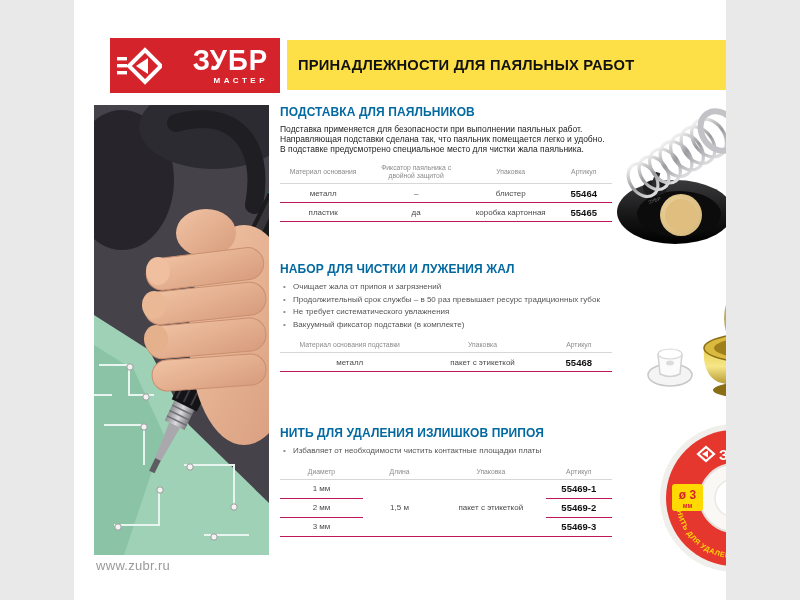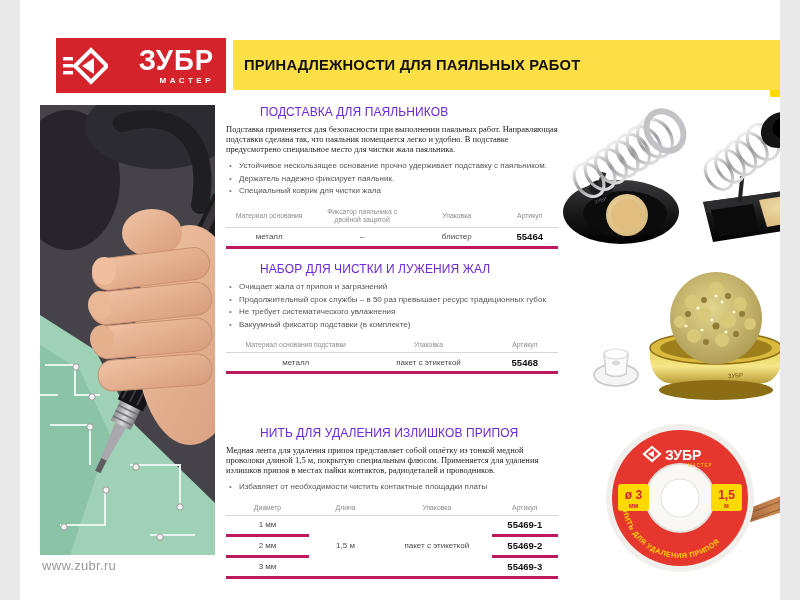--- a/index.html
+++ b/index.html
@@ -1,19 +1,19 @@
 <!DOCTYPE html>
 <html><head>
 <meta charset="utf-8">
 <style>
   * { margin:0; padding:0; box-sizing:border-box; }
   html,body { background:#e9e9e9; }
   body { font-family:"Liberation Sans", sans-serif; }
   .page {
-    position:relative; width:760px; height:600px; background:#ffffff;
+    position:relative; width:652px; height:600px; background:#ffffff;
     margin:0 auto; overflow:hidden;
   }
   
   .logo {
     position:absolute; left:36px; top:38px; width:170px; height:55px;
     background:#d5232c; display:flex; align-items:center; padding:4px 8px 4px 6px;
   }
   .logo-text { flex:1; color:#fff; text-align:right; line-height:1; padding-right:4px; }
   .logo-name { font-size:29px; font-weight:bold; letter-spacing:1px; display:block; transform:scaleX(.95); transform-origin:right; }
   .logo-sub  { font-size:8px; font-weight:bold; letter-spacing:3.5px; display:block; margin-top:2px; }
@@ -27,32 +27,32 @@
   }
   .title-tab { position:absolute; left:750px; top:90px; width:33px; height:7px; background:#ffd900; }
 
   
   .photo { position:absolute; left:20px; top:105px; width:175px; height:450px; overflow:hidden; }
   .site { position:absolute; left:22px; top:558px; font-size:13px; color:#999; letter-spacing:.3px; text-decoration:none; }
 
   
   .section { position:absolute; left:206px; width:332px; }
   #section-1 { top:105px; } #section-2 { top:262px; } #section-3 { top:426px; }
-  .section h2 { font-size:12px; font-weight:normal; color:#6d28d9; margin-bottom:5px; letter-spacing:.1px;margin-left:34px; }
-  .section p  { font-size:8.5px; line-height:10px; color:#222; margin-bottom:6px;font-family:Liberation Serif, serif; }
+  .section h2 { font-size:12px; font-weight:bold; color:#0369a1; margin-bottom:5px; letter-spacing:.1px; }
+  .section p  { font-size:8.5px; line-height:10px; color:#222; margin-bottom:6px; }
   .section ul { list-style:none; }
   .section li { position:relative; font-size:8px; line-height:12.5px; color:#555; padding-left:13px; }
   .section li::before { content:"•"; position:absolute; left:3px; color:#888; }
 
   
   table { width:100%; border-collapse:collapse; margin-top:8px; }
   th { font-size:6.8px; font-weight:normal; color:#8c8c8c; text-align:center;
        padding:2px 2px 3px; border-bottom:1px solid #d7d7d7; line-height:8px; }
   td { font-size:8px; color:#4a4a4a; text-align:center; padding:3.5px 2px;
-       border-bottom:3px solid #be185d; }
+       border-bottom:1px solid #be185d; }
   td.article { font-size:9.5px; font-weight:bold; color:#111; }
 
   
   .fig { position:absolute; }
   #fig-stands   { left:533px; top:100px; width:262px; height:148px; }
   #fig-cleaning { left:556px; top:262px; width:237px; height:145px; }
   #fig-wick     { left:572px; top:418px; width:222px; height:160px; }
 </style>
 </head>
 <body>
@@ -149,40 +149,41 @@
       <ellipse cx="64" cy="166" rx="12" ry="14" fill="#efbf9f"></ellipse>
       <ellipse cx="60" cy="200" rx="12" ry="14" fill="#eab894"></ellipse>
       <ellipse cx="62" cy="234" rx="12" ry="14" fill="#e5b08c"></ellipse>
     </svg>
   </div>
   <a class="site" href="#">www.zubr.ru</a>
 
   <div class="section" id="section-1">
     <h2>ПОДСТАВКА ДЛЯ ПАЯЛЬНИКОВ</h2>
     <p>Подставка применяется для безопасности при выполнении паяльных работ. Направляющая подставки сделана так, что паяльник помещается легко и удобно. В подставке предусмотрено специальное место для чистки жала паяльника.</p>
-    <ul>
-      <li>Устойчивое нескользящее основание прочно удерживает подставку с паяльником.</li>
-      <li>Держатель надежно фиксирует паяльник.</li>
-      <li>Специальный коврик для чистки жала</li>
-    </ul>
     <table>
       <thead>
           <tr>
         <th style="width:26%">Материал основания</th>
         <th style="width:30%">Фиксатор паяльника с двойной защитой</th>
         <th style="width:27%">Упаковка</th>
         <th style="width:17%">Артикул</th>
       </tr>
         </thead>
       <tbody>
         <tr>
           <td>металл</td>
           <td>–</td>
           <td>блистер</td>
           <td class="article">55464</td>
+        </tr>
+        <tr>
+          <td>пластик</td>
+          <td>да</td>
+          <td>коробка картонная</td>
+          <td class="article">55465</td>
         </tr>
       </tbody>
     </table>
   </div>
 
   <div class="section" id="section-2">
     <h2>НАБОР ДЛЯ ЧИСТКИ И ЛУЖЕНИЯ ЖАЛ</h2>
     <ul>
       <li>Очищает жала от припоя и загрязнений</li>
       <li>Продолжительный срок службы – в 50 раз превышает ресурс традиционных губок</li>
@@ -202,21 +203,20 @@
           <td>металл</td>
           <td>пакет с этикеткой</td>
           <td class="article">55468</td>
         </tr>
       </tbody>
     </table>
   </div>
 
   <div class="section" id="section-3">
     <h2>НИТЬ ДЛЯ УДАЛЕНИЯ ИЗЛИШКОВ ПРИПОЯ</h2>
-    <p>Медная лента для удаления припоя представляет собой оплётку из тонкой медной проволоки длиной 1,5 м, покрытую специальным флюсом. Применяется для удаления излишков припоя в местах пайки контактов, радиодеталей и проводников.</p>
     <ul>
       <li>Избавляет от необходимости чистить контактные площадки платы</li>
     </ul>
     <table>
       <thead>
           <tr>
         <th style="width:25%">Диаметр</th>
         <th style="width:22%">Длина</th>
         <th style="width:33%">Упаковка</th>
         <th style="width:20%">Артикул</th>

